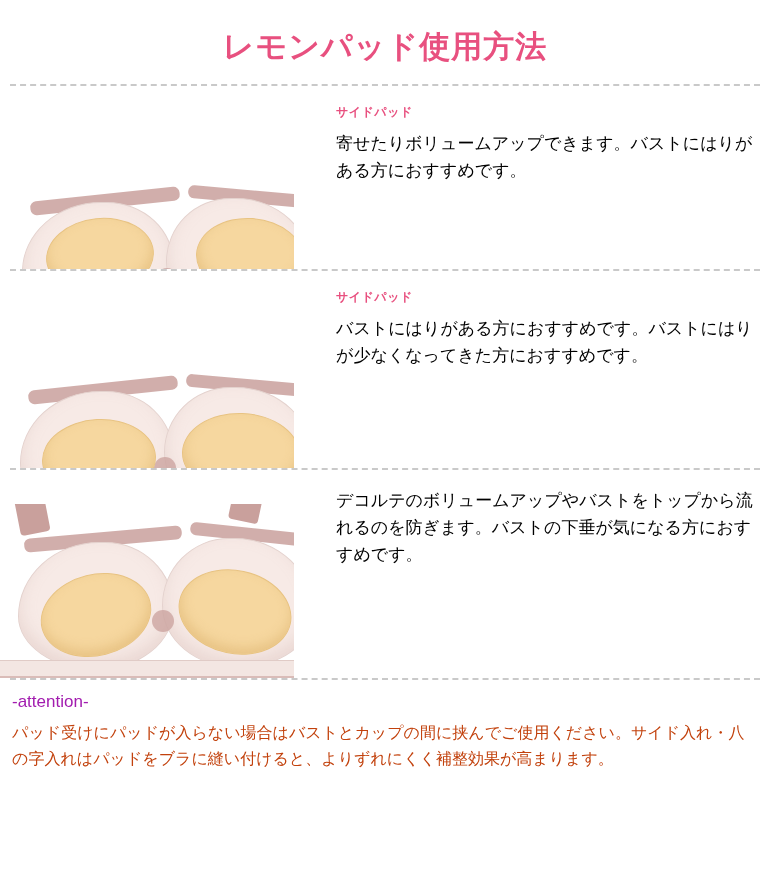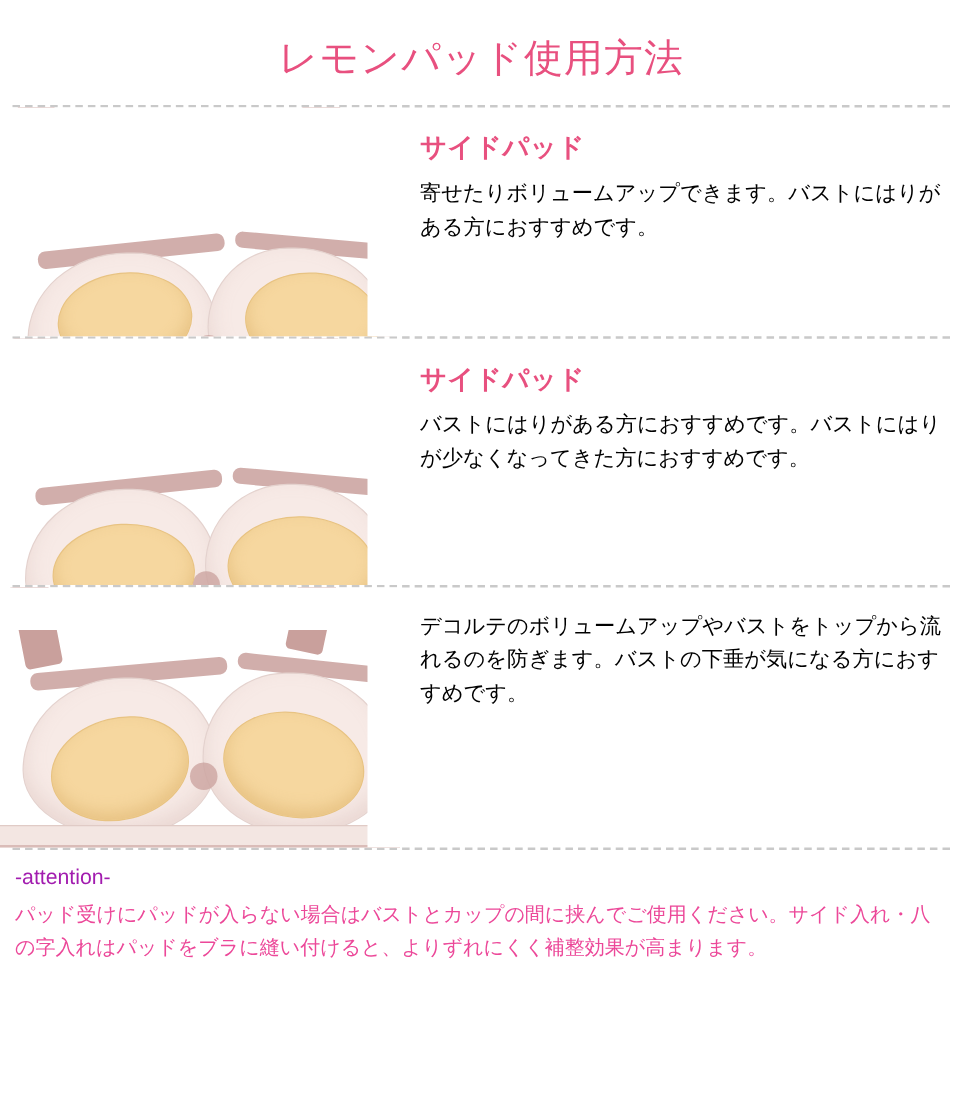--- a/index.html
+++ b/index.html
@@ -20,21 +20,21 @@
     position: relative;
     box-sizing: border-box;
   }
   .title {
     text-align: center;
     color: #e8507f;
     font-size: 31px;
     letter-spacing: 1px;
     padding-top: 26px;
     padding-bottom: 16px;
-    font-weight: normal;
+    font-weight: bold;
     margin: 0;
   }
   .divider {
     border-top: 2px dashed #c9c9c9;
     height: 0;
     margin: 0 10px;
   }
   .row {
     display: flex;
     align-items: flex-start;
@@ -51,21 +51,21 @@
   .photo.r1 { height: 183px; }
   .photo.r2 { height: 197px; }
   .photo.r3 { height: 208px; }
   .text-col {
     flex: 1 1 auto;
     padding: 18px 16px 10px 16px;
     box-sizing: border-box;
   }
   .heading {
     color: #e8507f;
-    font-size: 21px;
+    font-size: 12px;
     margin: 0 0 10px 0;
     letter-spacing: 0.5px;
   }
   .body-text {
     font-size: 17px;
     line-height: 1.58;
     color: #000000;
     letter-spacing: 0px;
     margin: 0;
   }
@@ -73,21 +73,21 @@
     padding: 12px 12px 0 12px;
   }
   .attention-label {
     color: #a21caf;
     font-size: 17px;
     margin: 0 0 8px 0;
   }
   .attention-text {
     font-size: 16px;
     line-height: 1.62;
-    color: #ec4899;
+    color: #c2410c;
     margin: 0;
   }
 
   
   .bra {
     position: absolute;
     left: 0;
     top: 0;
     width: 320px;
     height: 100%;

